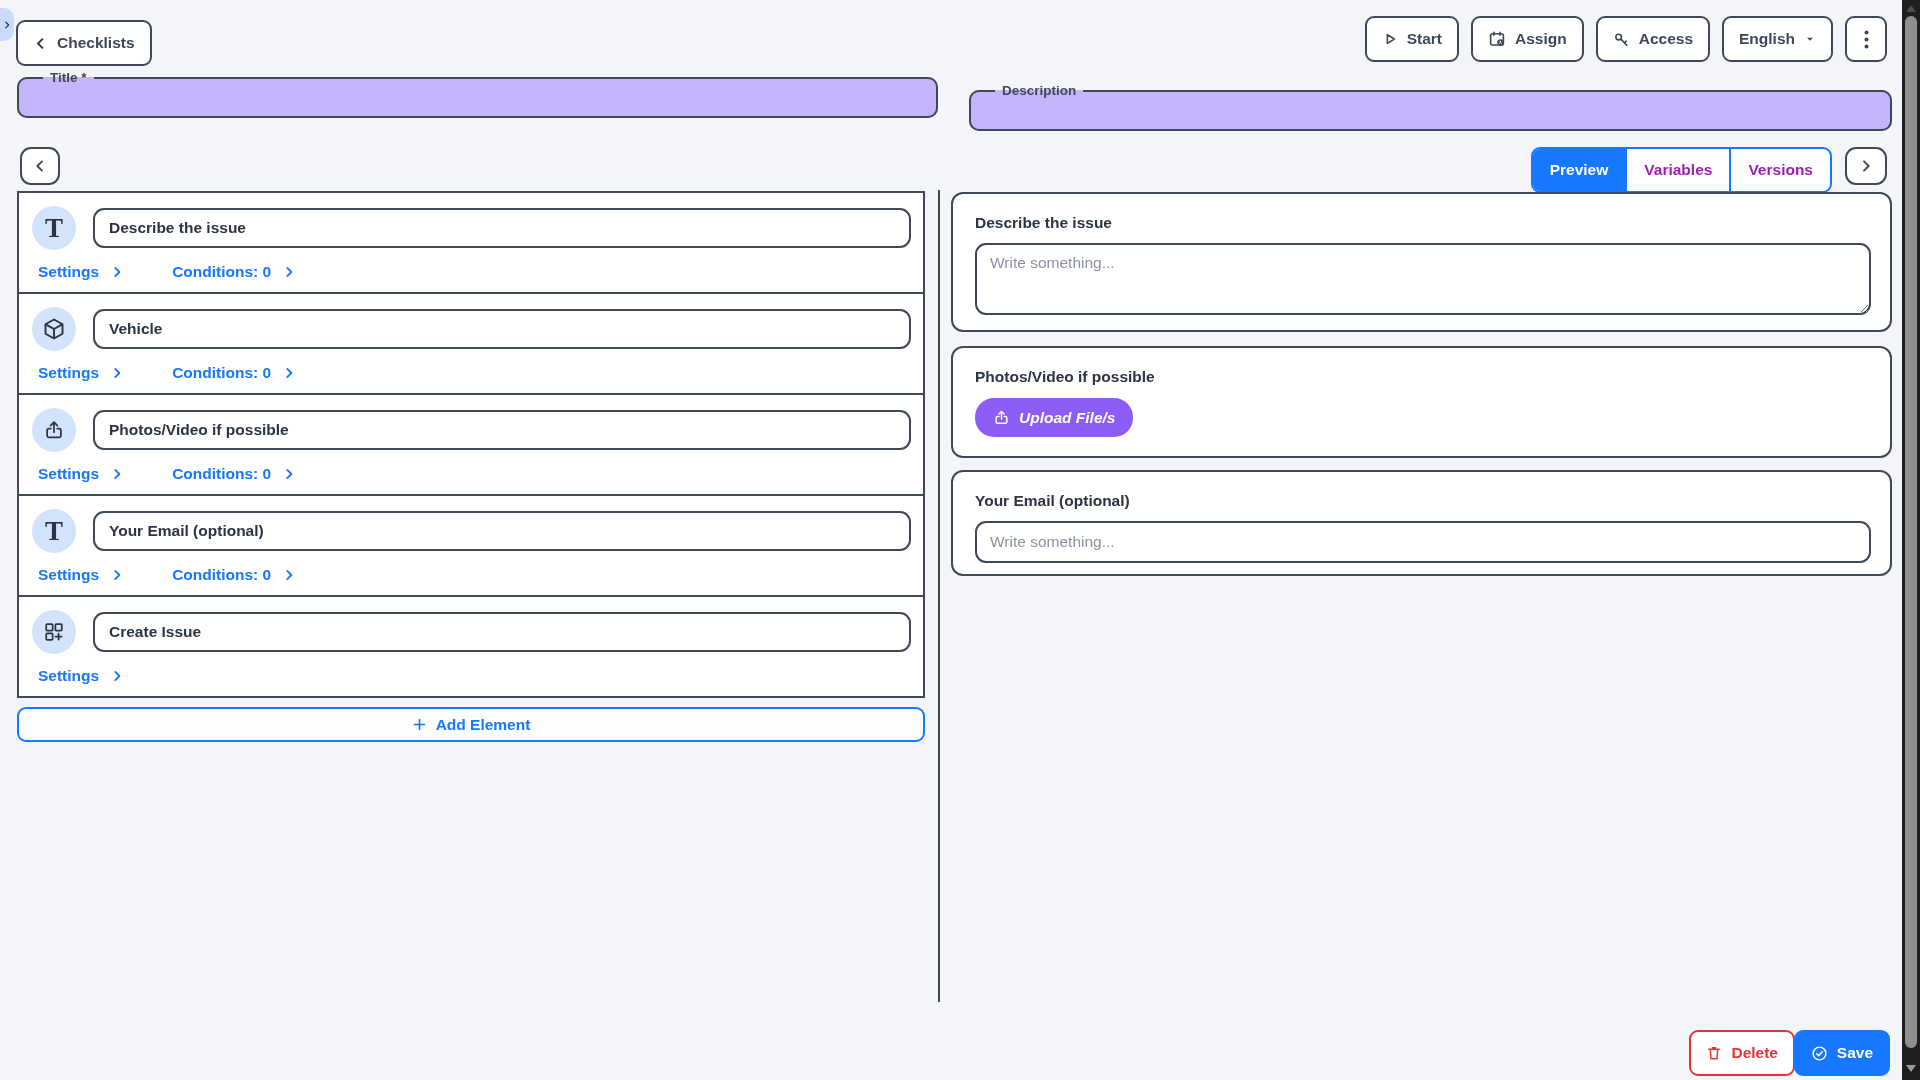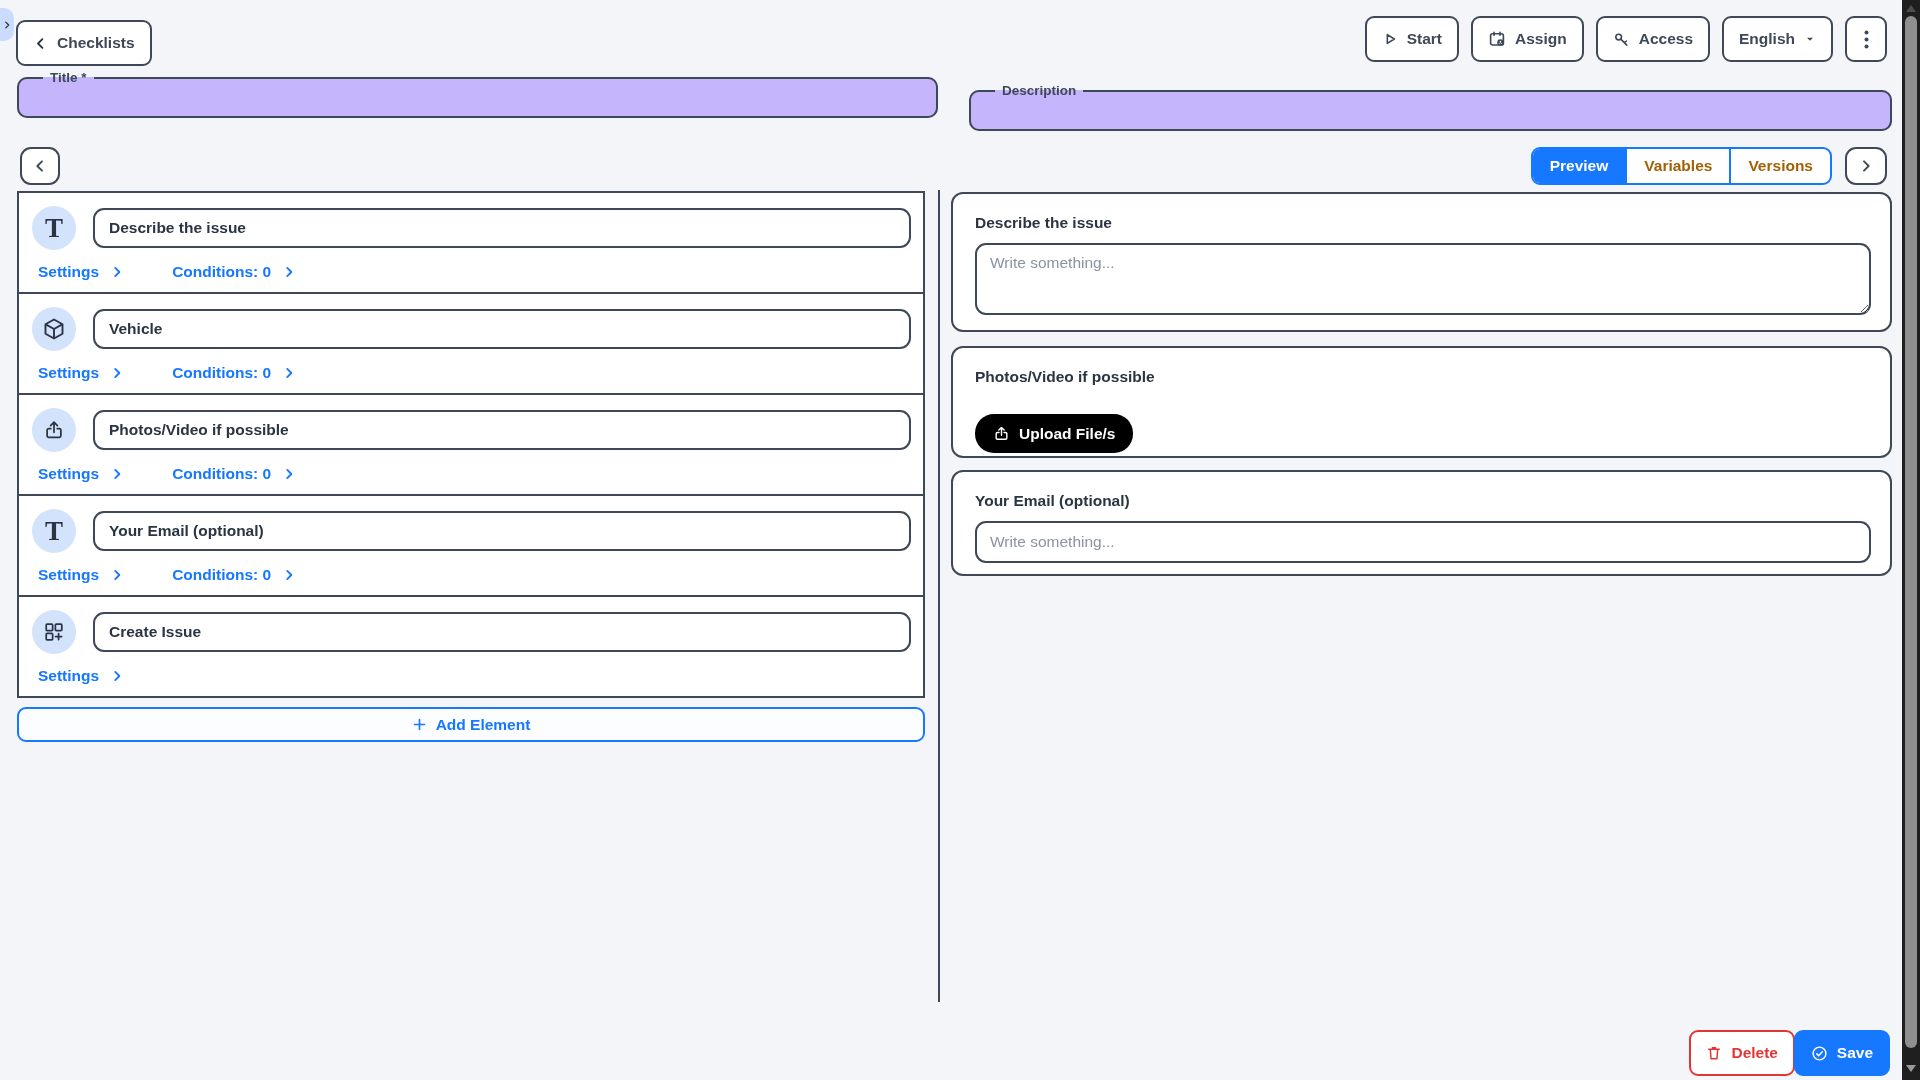--- a/index.html
+++ b/index.html
@@ -56,27 +56,27 @@
     position:absolute; left:20px; top:147px; width:40px; height:38px;
     background:#fff; border:2px solid #3f4856; border-radius:11px;
     display:flex; align-items:center; justify-content:center; cursor:pointer;
   }
   .nav-fwd-btn {
     position:absolute; right:33px; top:147px; width:42px; height:38px;
     background:#fff; border:2px solid #3f4856; border-radius:11px;
     display:flex; align-items:center; justify-content:center; cursor:pointer;
   }
   .tabs {
-    position:absolute; top:147px; right:88px; height:38px;
+    position:absolute; top:147px; right:88px; height:46px;
     display:flex; border:2px solid #1677ff; border-radius:9px; overflow:hidden;
     background:#fff;
   }
   .tab {
     display:flex; align-items:center; justify-content:center;
-    padding:0 17px; font-size:15.5px; font-weight:bold; color:#a16207;
+    padding:0 17px; font-size:15.5px; font-weight:bold; color:#a21caf;
     cursor:pointer; border-left:2px solid #1677ff;
   }
   .tab:first-child { border-left:none; }
   .tab.active { background:#1677ff; color:#fff; }
 
   
   .builder { position:absolute; left:17px; top:191px; width:908px; }
   .element-card {
     background:#fff; border:2px solid #3f4856; height:103px; margin-top:-2px;
   }
@@ -132,24 +132,25 @@
   }
   .pv-input {
     margin-top:11px; width:896px; height:42px;
     border:2px solid #3f4856; border-radius:11px; padding:0 13px;
     font-family:"Liberation Sans", sans-serif; font-size:15.5px; color:#3f4856;
     outline:none; display:block;
   }
   .pv-textarea::placeholder, .pv-input::placeholder,
   .meta-field input::placeholder { color:#8b93a1; opacity:1; }
   .upload-btn {
-    margin-top:28px; height:39px; border:none; border-radius:19px;
-    background:#000000; color:#fff; font-weight:bold; font-size:15.5px;
+    margin-top:12px; height:39px; border:none; border-radius:19px;
+    background:#8b5cf6; color:#fff; font-weight:bold; font-size:15.5px;
     display:inline-flex; align-items:center; gap:9px; padding:0 18px; cursor:pointer;
     font-family:"Liberation Sans", sans-serif;
+    font-style:italic;
   }
 
   
   .delete-btn {
     position:absolute; top:1030px; right:125px;
     border-color:#e23636; color:#e23636;
   }
   .save-btn {
     position:absolute; top:1030px; right:30px;
     background:#1677ff; border-color:#1677ff; color:#fff;

